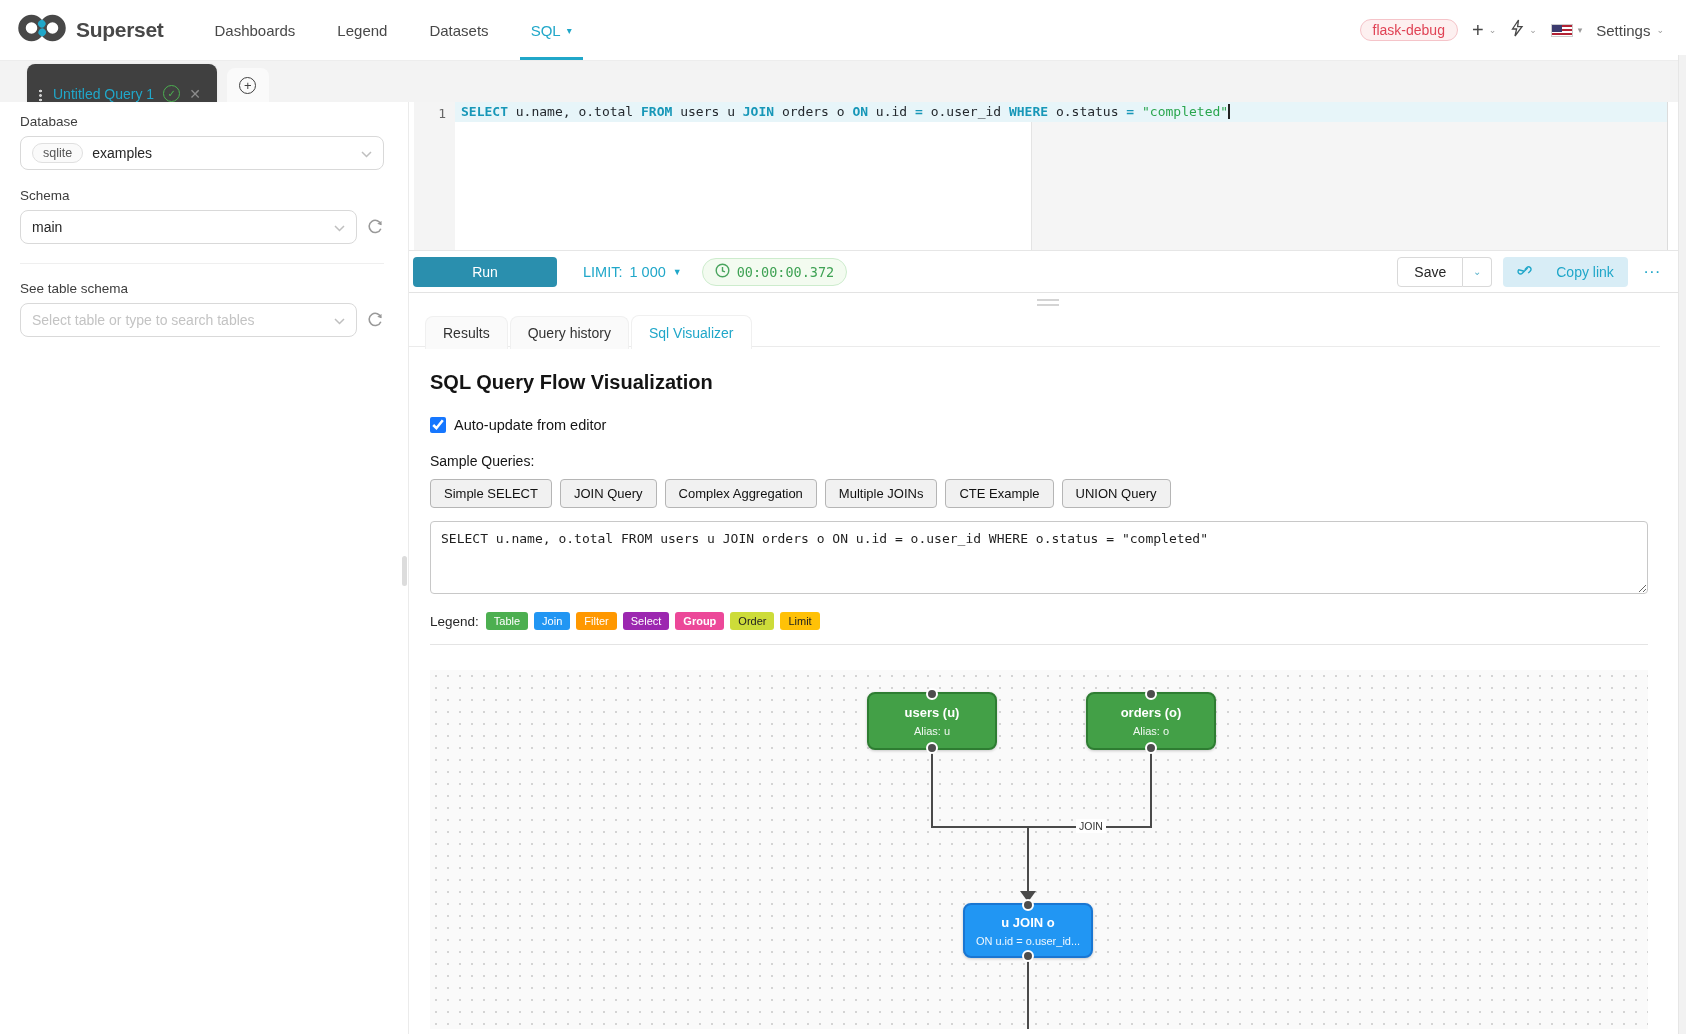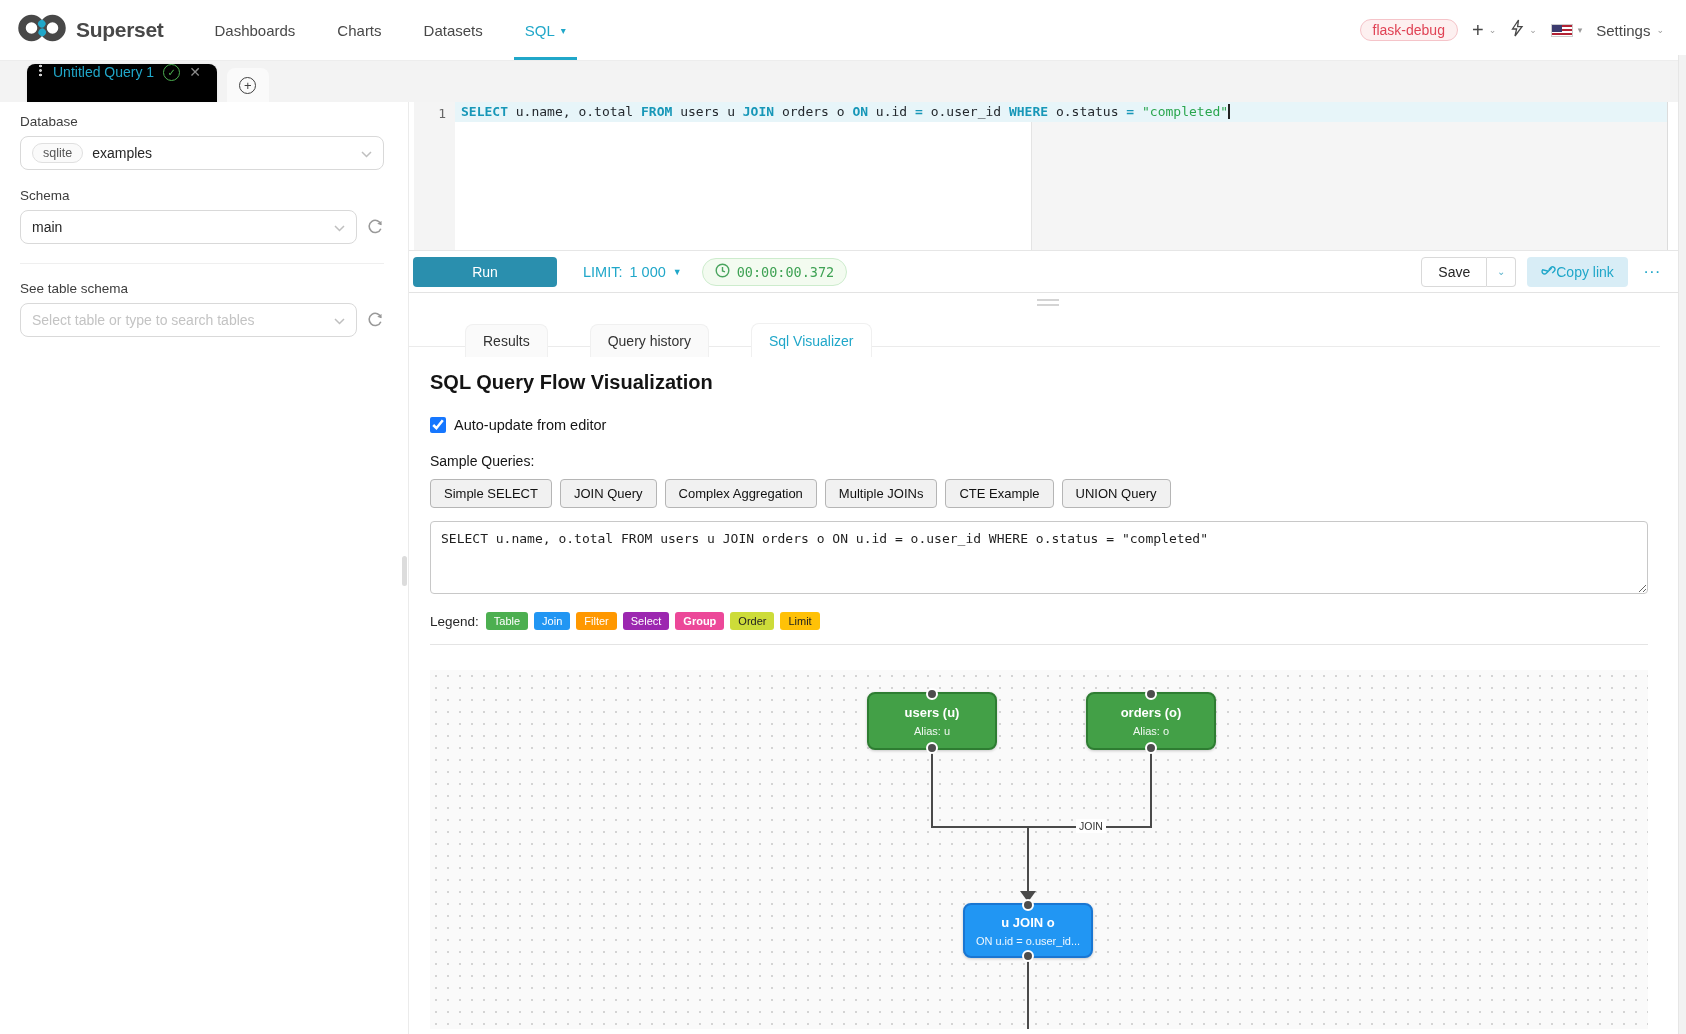--- a/index.html
+++ b/index.html
@@ -26,22 +26,22 @@
   .plus-glyph { font-size:20px; line-height:1; color:#484848; }
   .small-caret { font-size:9px; color:#9a9a9a; }
   .flag { width:22px; height:13px; position:relative; display:inline-block;
     background:repeating-linear-gradient(180deg,#b22234 0 2px,#fff 2px 4px); border:0.5px solid #ccc; }
   .flag::after { content:""; position:absolute; left:0; top:0; width:10px; height:7px; background:#3c3b6e; }
   .settings { display:flex; align-items:center; gap:6px; font-size:15px; color:#484848; cursor:pointer; }
 
   
   .tabstrip { position:absolute; left:0; top:61px; width:1686px; height:41px; background:#f3f3f3;
     display:flex; align-items:flex-end; padding-left:27px; z-index:25; }
-  .query-tab { height:38px; background:#000000; border-radius:8px 8px 0 0; display:flex;
-    align-items:flex-start; gap:9px; padding:0 16px 0 12px; box-shadow:0 0 3px rgba(0,0,0,0.06); cursor:pointer; }
+  .query-tab { height:38px; background:#404040; border-radius:8px 8px 0 0; display:flex;
+    align-items:flex-end; gap:9px; padding:0 16px 0 12px; box-shadow:0 0 3px rgba(0,0,0,0.06); cursor:pointer; }
   .drag-dots { width:5px; height:13px; background:
     radial-gradient(circle at 1.5px 2px, #cfcfcf 1.2px, transparent 1.6px),
     radial-gradient(circle at 1.5px 6.5px, #cfcfcf 1.2px, transparent 1.6px),
     radial-gradient(circle at 1.5px 11px, #cfcfcf 1.2px, transparent 1.6px); cursor:grab; }
   .query-tab .title { color:#20a7c9; font-size:14px; }
   .check-circle { width:17px; height:17px; border:1.5px solid #4caf50; border-radius:50%;
     color:#4caf50; font-size:10px; display:flex; align-items:center; justify-content:center; }
   .tab-close { color:#8c8c8c; font-size:14px; cursor:pointer; }
   .plus-tab { height:34px; width:42px; margin-left:10px; background:#fafafa; border-radius:8px 8px 0 0;
     display:flex; align-items:center; justify-content:center; cursor:pointer; }
@@ -97,34 +97,34 @@
     border:1px solid #cdeccd; border-radius:14px; padding:4px 12px;
     font-family:"DejaVu Sans Mono",monospace; font-size:13.5px; color:#3fa254; }
   .toolbar-right { margin-left:auto; display:flex; align-items:center; gap:11px; }
   .save-group { display:flex; }
   .save-btn { height:30px; padding:0 16px; background:#fff; border:1px solid #d9d9d9;
     border-radius:4px 0 0 4px; font-size:14px; color:#262626; cursor:pointer; font-family:inherit; }
   .save-caret { width:29px; height:30px; background:#fff; border:1px solid #d9d9d9; border-left:none;
     border-radius:0 4px 4px 0; color:#5bb3cc; font-size:10px; display:flex; align-items:center;
     justify-content:center; cursor:pointer; }
   .copy-btn { height:30px; padding:0 14px; background:#d8edf6; border:none; border-radius:4px;
-    color:#20a7c9; font-size:14px; display:flex; align-items:center; gap:0; cursor:pointer; font-family:inherit; }
+    color:#20a7c9; font-size:14px; display:flex; align-items:center; gap:24px; cursor:pointer; font-family:inherit; }
   .more-btn { color:#20a7c9; font-size:17px; letter-spacing:1px; cursor:pointer; padding:0 5px 8px 5px; }
 
   
   .south-gap { height:20px; position:relative; }
   .south-handle { position:absolute; left:50%; top:6px; transform:translateX(-50%); cursor:row-resize; }
   .south-handle div { width:22px; height:2px; background:#d4d4d4; margin-bottom:3px; }
 
   
   .tabsrow { display:flex; align-items:flex-end; padding-left:16px; margin-right:26px;
     border-bottom:1px solid #ebebeb; height:34px; }
   .rtab { height:33px; display:flex; align-items:center; padding:4px 17px; background:#fafafa;
     border:1px solid #f0f0f0; border-bottom:none; border-radius:8px 8px 0 0; margin-right:2px;
-    font-size:14px; color:#333; cursor:pointer; position:relative; top:11px;margin-left:40px; }
+    font-size:14px; color:#333; cursor:pointer; position:relative; top:3px; }
   .rtab.active { background:#fff; color:#20a7c9; border-color:#f0f0f0; height:34px; }
 
   
   .content { padding:0 38px 0 21px; }
   .viz-title { font-size:20px; font-weight:bold; color:#141414; margin-top:24px; }
   .auto-row { display:flex; align-items:center; gap:8px; margin-top:23px; font-size:14.5px; color:#141414; }
   .auto-row input { width:16px; height:16px; accent-color:#1677ff; cursor:pointer; }
   .samples-label { margin-top:20px; font-size:14px; color:#141414; }
   .samples-row { display:flex; gap:8px; margin-top:10px; }
   .sample-btn { padding:6px 13px; font-size:13px; color:#111; background:#f1f1f1;
@@ -172,21 +172,21 @@
     </span>
     <span class="brand">Superset</span>
   </div>
   <nav class="nav-items">
 
   <div class="nav-item">
         <span>Dashboards</span>
 
       </div>
       <div class="nav-item">
-        <span>Charts</span>
+        <span>Legend</span>
 
       </div>
       <div class="nav-item">
         <span>Datasets</span>
 
       </div>
       <div class="nav-item active">
         <span>SQL</span>
         <span class="caret nav-caret">▾</span>
       </div>

